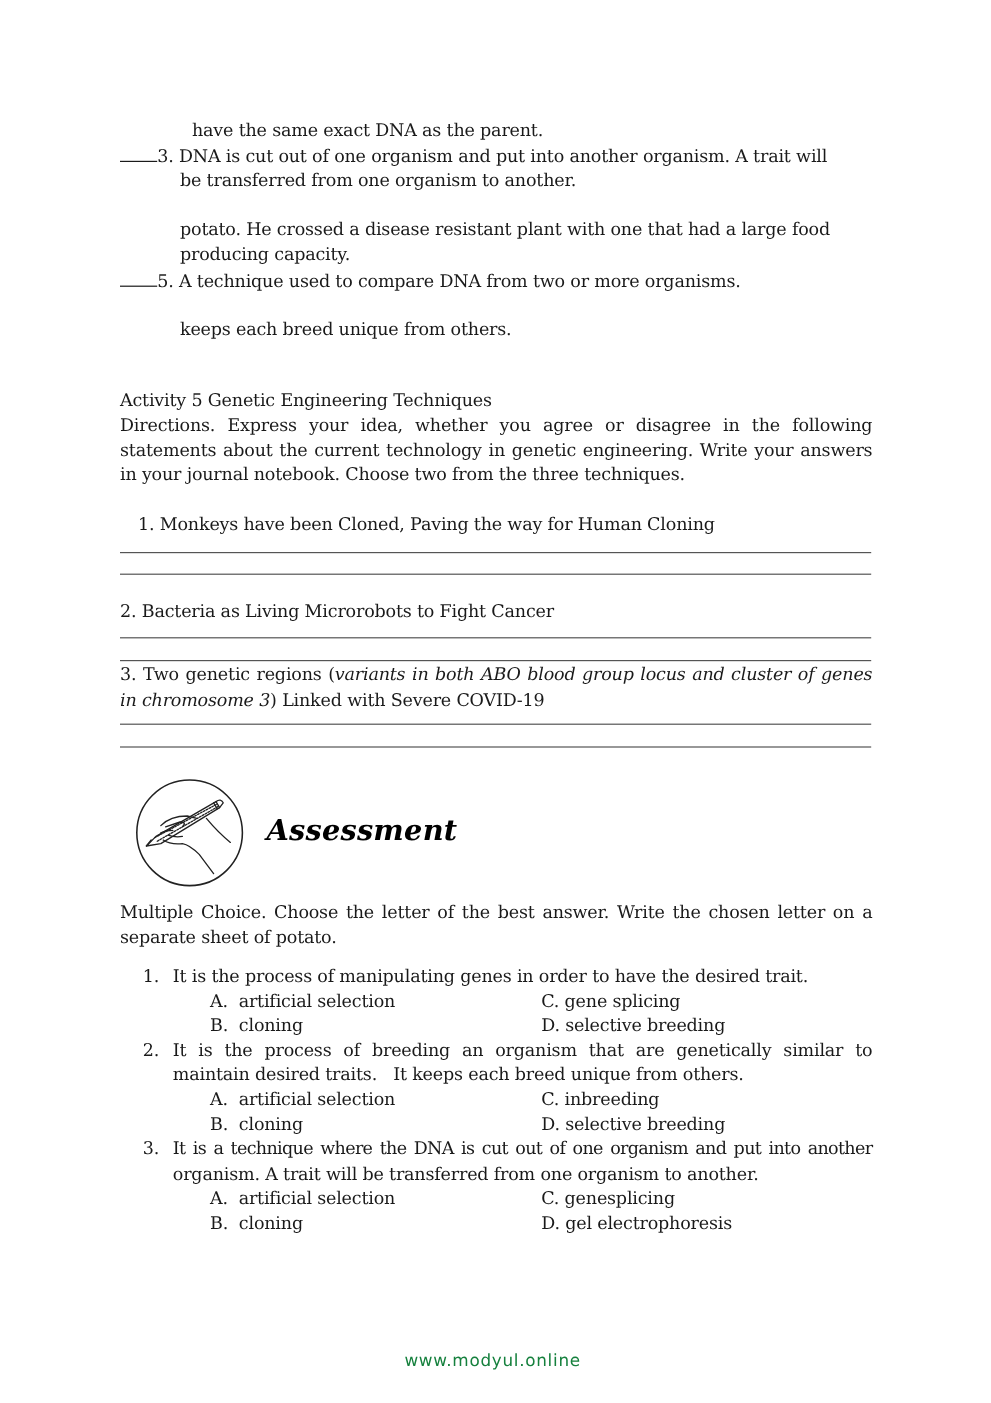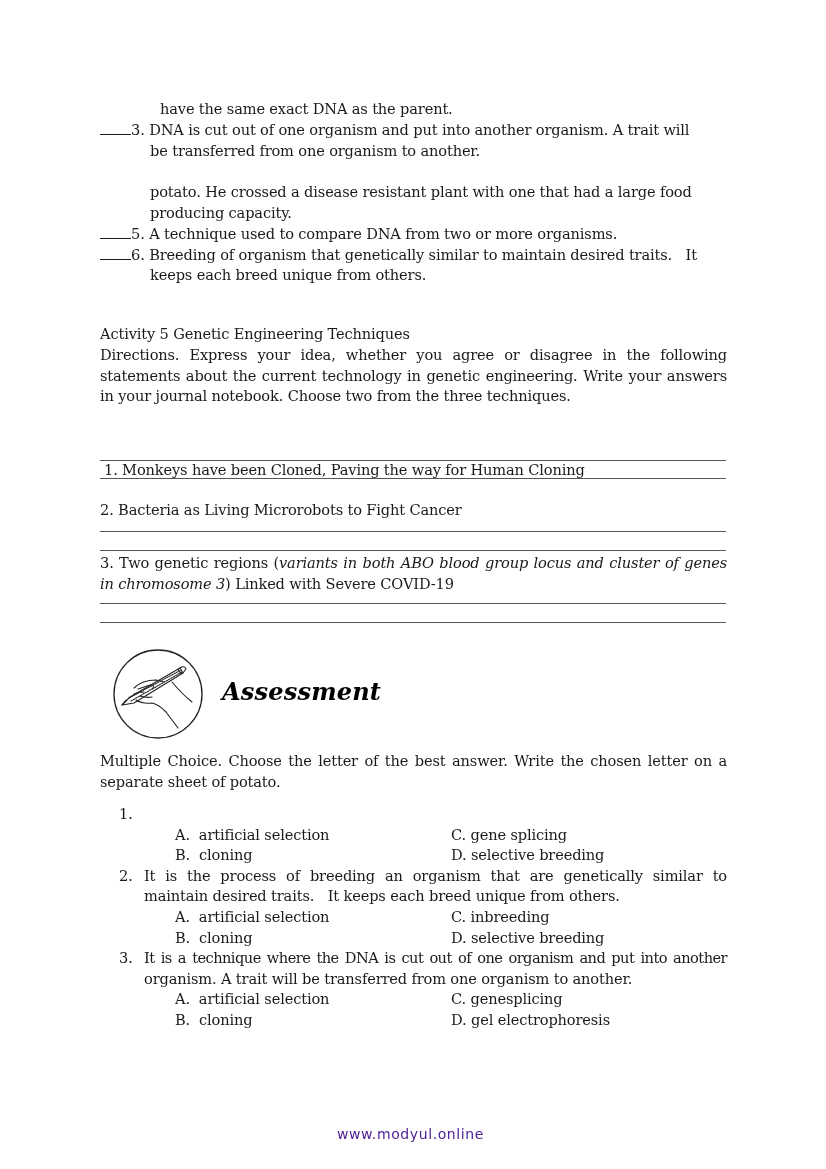--- a/index.html
+++ b/index.html
@@ -7,21 +7,21 @@
          font-family: "DejaVu Serif", serif; color: #1a1a1a; }
   .page { position: absolute; left: 0; top: 0; width: 826px; height: 1169px; }
   .abs { position: absolute; white-space: nowrap; }
   .t { font-size: 14.6px; line-height: 20.7px; letter-spacing: -0.15px; }
   .blank { display: inline-block; width: 31px; border-bottom: 1px solid #1a1a1a; height: 14px; vertical-align: baseline; margin-right: 0; }
   .rule { position: absolute; left: 100px; width: 626px; height: 0; border-top: 1.3px solid #555; }
   .just { white-space: normal; text-align: justify; text-align-last: left; }
   .justfull { white-space: normal; text-align: justify; text-align-last: justify; }
   .italic { font-style: italic; }
   .heading { font-family: "DejaVu Serif", serif; font-style: italic; font-weight: bold; font-size: 24px; letter-spacing: 0.2px; color: #000; }
-  .watermark { font-family: "DejaVu Sans", sans-serif; font-size: 14px; color: #4c1d95; letter-spacing: 0.6px; }
+  .watermark { font-family: "DejaVu Sans", sans-serif; font-size: 14px; color: #15803d; letter-spacing: 0.6px; }
   .icon-wrap { position: absolute; left: 112px; top: 648px; width: 92px; height: 92px; }
 </style>
 </head>
 <body>
 
 <div class="page">
 
   <div class="abs t" style="left:160px; top:99px;">have the same exact DNA as the parent.</div>
 
   <div class="abs t" style="left:100px; top:120px;">
@@ -29,27 +29,26 @@
   </div>
   <div class="abs t" style="left:150px; top:141px;">be transferred from one organism to another.</div>
 
   <div class="abs t" style="left:150px; top:182px;">potato. He crossed a disease resistant plant with one that had a large food</div>
   <div class="abs t" style="left:150px; top:203px;">producing capacity.</div>
 
   <div class="abs t" style="left:100px; top:224px;">
     <span class="blank"></span><span>5.</span> <span>A technique used to compare DNA from two or more organisms.</span>
   </div>
 
-  <div class="abs t" style="left:100px; top:245px; white-space:pre;"><span class="blank"></span><span>6.</span> <span>Breeding of organism that genetically similar to maintain desired traits.   It</span></div>
   <div class="abs t" style="left:150px; top:265px;">keeps each breed unique from others.</div>
 
   <div class="abs t" style="left:100px; top:324px;">Activity 5 Genetic Engineering Techniques</div>
   <div class="abs t just" style="left:100px; top:345px; width:627px;">Directions. Express your idea, whether you agree or disagree in the following statements about the current technology in genetic engineering. Write your answers in your journal notebook. Choose two from the three techniques.</div>
 
-  <div class="abs t" style="left:104px; top:428px;margin-top:32px;">1. Monkeys have been Cloned, Paving the way for Human Cloning</div>
+  <div class="abs t" style="left:115px; top:428px;">1. Monkeys have been Cloned, Paving the way for Human Cloning</div>
   <div class="rule" style="top:460px;"></div>
   <div class="rule" style="top:478px;"></div>
 
   <div class="abs t" style="left:100px; top:500px;">2. Bacteria as Living Microrobots to Fight Cancer</div>
   <div class="rule" style="top:531px;"></div>
   <div class="rule" style="top:550px;"></div>
 
   <div class="abs t just" style="left:100px; top:553px; width:627px;">
     <span>3. Two genetic regions (</span><span class="italic">variants in both ABO blood group locus and cluster of genes in chromosome 3</span><span>) Linked with Severe COVID-19</span>
   </div>
@@ -75,20 +74,21 @@
         <path d="M60 34 Q70 46 80 54"></path>
         <path d="M28 48 Q34 50 40 49"></path>
       </g>
     </svg>
   </div>
   <div class="abs heading" style="left:222px; top:677px;">Assessment</div>
 
   <div class="abs t just" style="left:100px; top:751px; width:627px;">Multiple Choice. Choose the letter of the best answer. Write the chosen letter on a separate sheet of potato.</div>
 
   <div class="abs t" style="left:119px; top:804px;">1.</div>
+  <div class="abs t" style="left:144px; top:804px;">It is the process of manipulating genes in order to have the desired trait.</div>
   <div class="abs t" style="left:175px; top:825px; white-space:pre;">A.  artificial selection</div>
   <div class="abs t" style="left:451px; top:825px;">C. gene splicing</div>
   <div class="abs t" style="left:175px; top:845px; white-space:pre;">B.  cloning</div>
   <div class="abs t" style="left:451px; top:845px;">D. selective breeding</div>
 
   <div class="abs t" style="left:119px; top:866px;">2.</div>
   <div class="abs t justfull" style="left:144px; top:866px; width:583px;">It is the process of breeding an organism that are genetically similar to</div>
   <div class="abs t" style="left:144px; top:886px; white-space:pre;">maintain desired traits.   It keeps each breed unique from others.</div>
   <div class="abs t" style="left:175px; top:907px; white-space:pre;">A.  artificial selection</div>
   <div class="abs t" style="left:451px; top:907px;">C. inbreeding</div>

